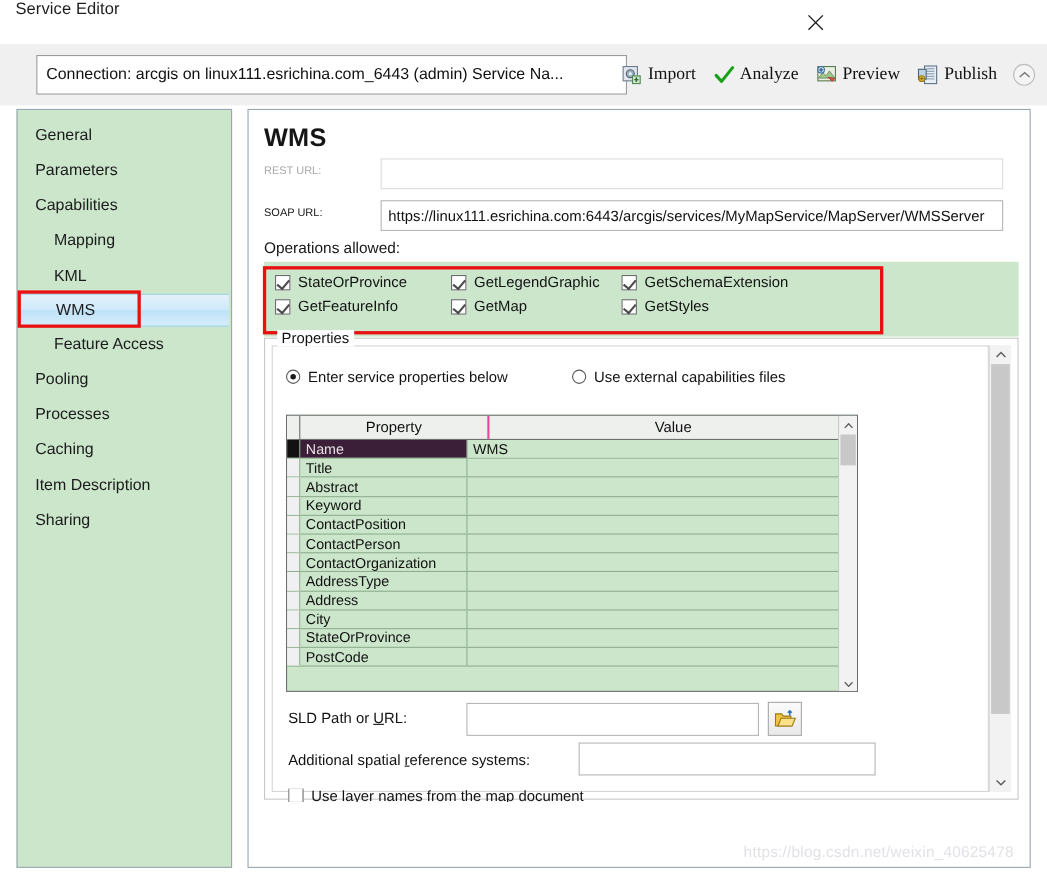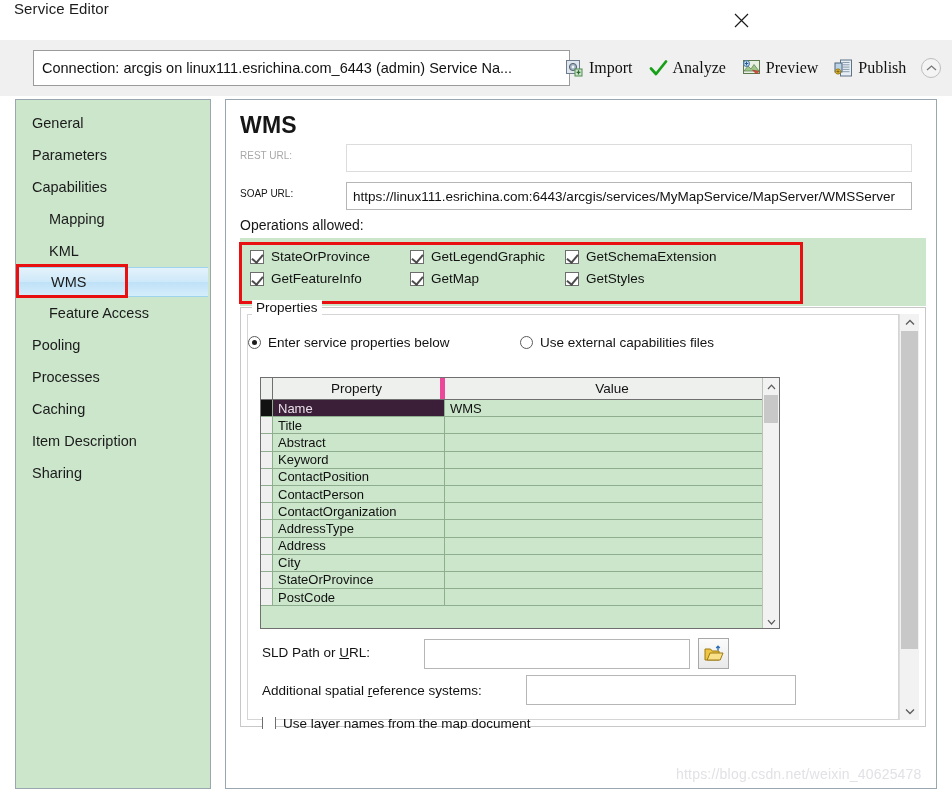--- a/index.html
+++ b/index.html
@@ -157,35 +157,35 @@
   .radio-text { font-size:13.5px; color:#121212; white-space:nowrap; }
 
   
   .ptable {
     position:absolute; left:12px; top:62px; width:520px; height:252px;
     border:1px solid #6f6f6f; background:#cbe6cb; overflow:hidden;
   }
   .pt-head { display:flex; height:22px; background:#eef0ee; border-bottom:1px solid #6f6f6f; }
   .pt-h-sel { width:12px; border-right:1px solid #6f6f6f; background:#eef0ee; }
   .pt-h-prop {
-    width:172px; border-right:5px solid #ec4899;
+    width:172px; border-right:2px solid #ec4899;
     display:flex; align-items:center; justify-content:center;
     font-size:13.5px; color:#111;
   }
   .pt-h-val {
     flex:1; display:flex; align-items:center; justify-content:center;
     font-size:13.5px; color:#111;
   }
   .pt-row { display:flex; height:17.2px; border-bottom:1px solid #8fae8f; }
   .pt-sel {
     width:12px; border-right:1px solid #8fae8f; background:#f0f0f0;
   }
   .pt-row.active .pt-sel { background:#111111; }
   .pt-prop {
-    width:172px; border-right:1px solid #8fae8f;
+    width:152px; border-right:1px solid #8fae8f;
     display:flex; align-items:center; padding-left:5px;
     font-size:13px; color:#111;
   }
   .pt-val {
     flex:1; display:flex; align-items:center; padding-left:5px;
     font-size:13px; color:#111;
   }
   .pt-row.active .pt-prop { background:#3b1f38; color:#e9dfe8; }
   .pt-row.active .pt-val { background:#cbe6cb; }
 
@@ -406,21 +406,21 @@
           </div>
           <div class="sb-arrow">
             <svg width="10" height="7" viewBox="0 0 10 7">
                 <path d="M1 1.5 L5 5.5 L9 1.5" stroke="#5c5c5c" stroke-width="1.3" fill="none"></path>
               </svg>
           </div>
         </div>
 
         <div class="grp-inner">
 
-          <div class="radio-row" style="left:0; top:20px;">
+          <div class="radio-row" style="left:12px; top:20px;">
             <span class="radio on"></span>
             <span class="radio-text">Enter service properties below</span>
           </div>
           <div class="radio-row" style="left:272px; top:20px;">
             <span class="radio"></span>
             <span class="radio-text">Use external capabilities files</span>
           </div>
 
           <div class="ptable">
             <div class="pt-head">

